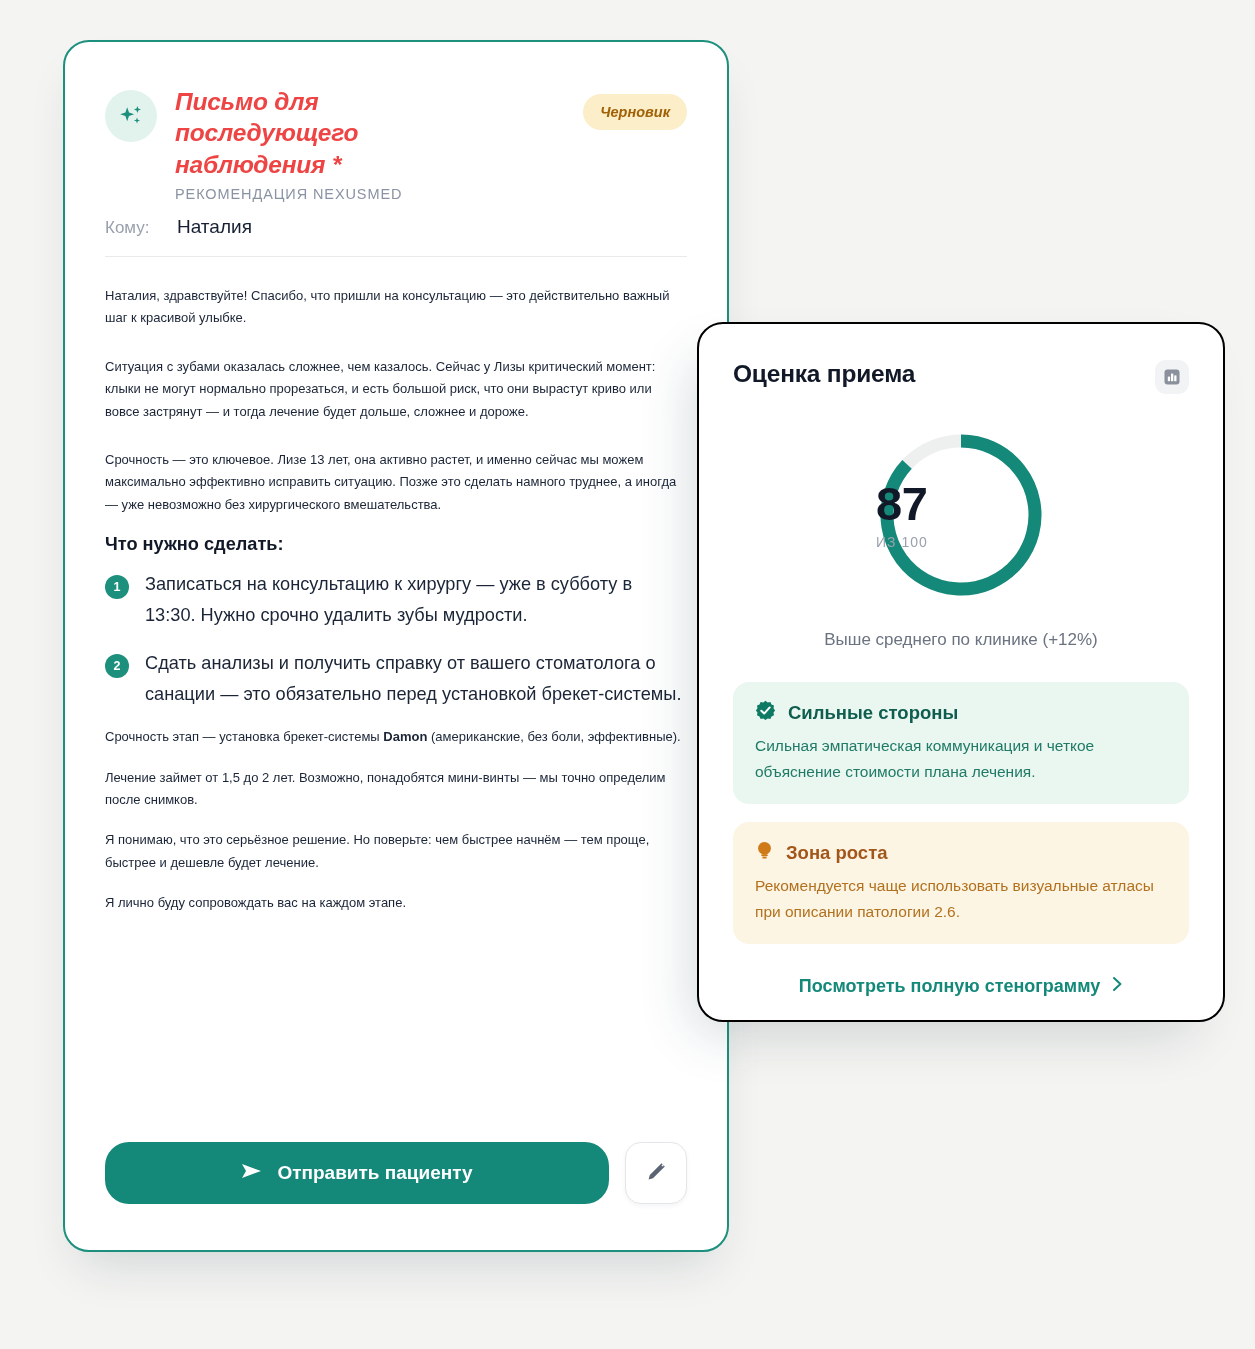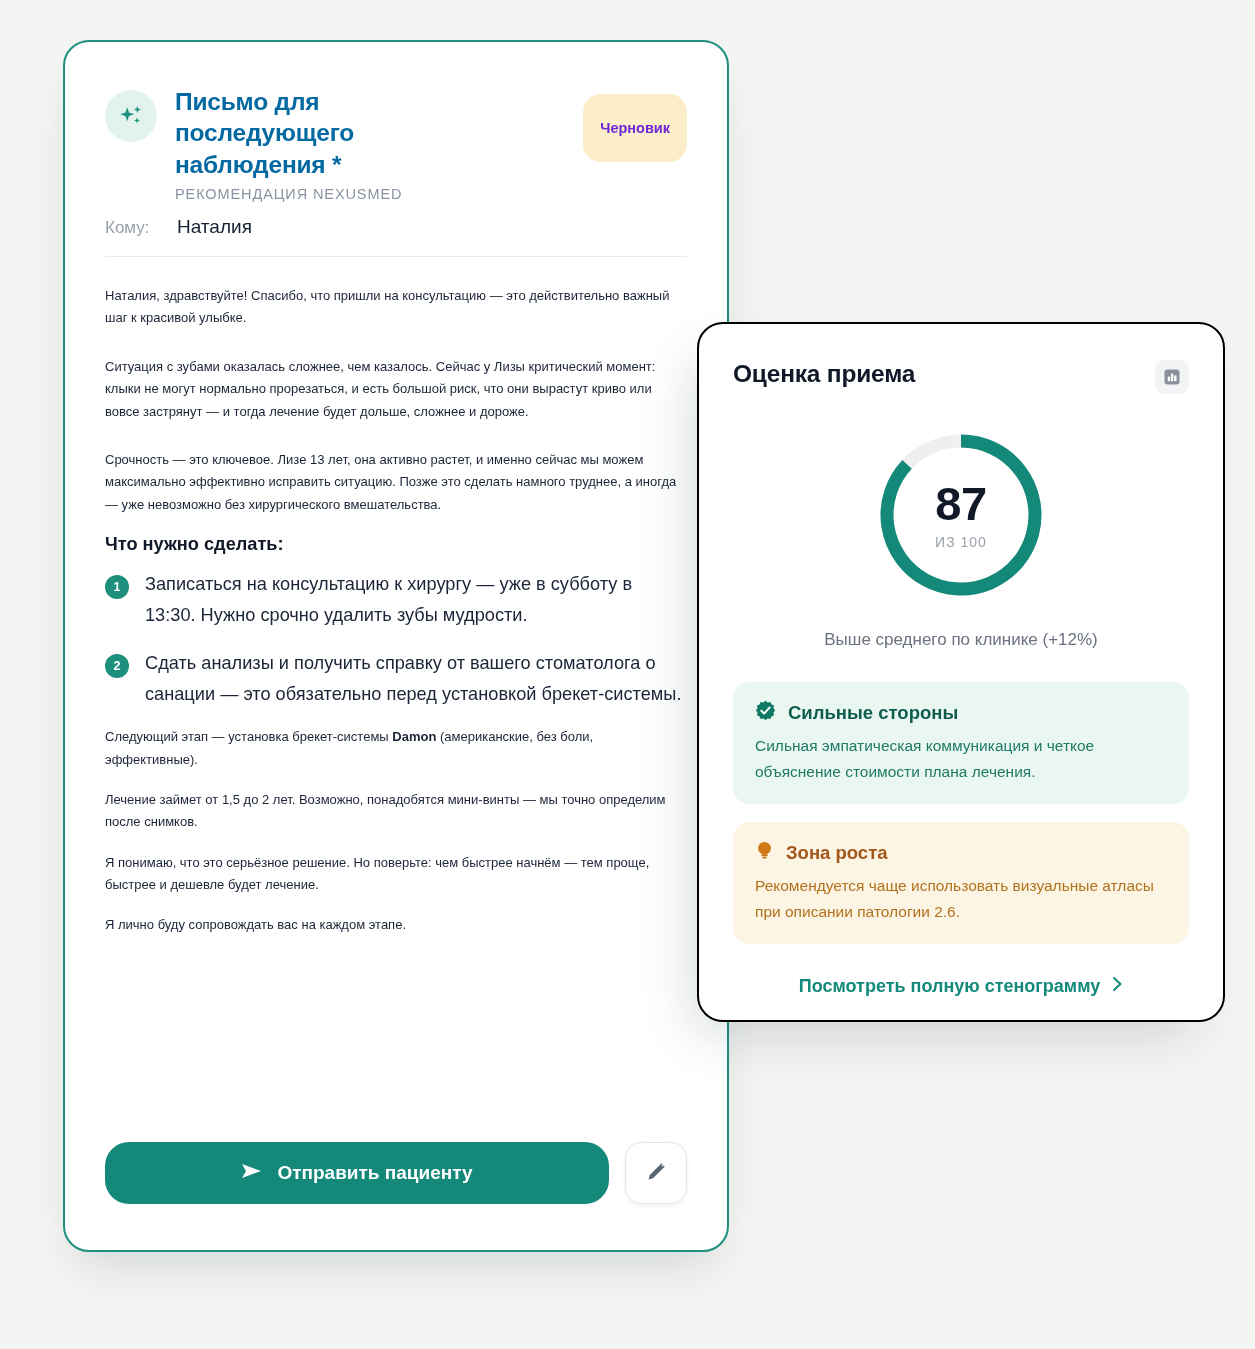--- a/index.html
+++ b/index.html
@@ -50,42 +50,44 @@
     justify-content: center;
   }
   .head-text {
     margin-left: 18px;
     flex: 1 1 auto;
     padding-right: 12px;
   }
   .letter-title {
     font-size: 24.5px;
     font-weight: bold;
-    color: #0369a1;
+    color: #ef4444;
     line-height: 1.28;
     letter-spacing: -0.2px;
     max-width: 330px;
+    font-style: italic;
   }
   .letter-subtitle {
     margin-top: 6px;
     font-size: 14.5px;
     letter-spacing: 0.9px;
     color: #8a93a3;
     text-transform: uppercase;
   }
   .draft-badge {
     flex: 0 0 auto;
     margin-top: 8px;
     background: #fbeec8;
-    color: #6d28d9;
+    color: #a16207;
     font-size: 14.5px;
     font-weight: bold;
-    padding: 26px 17px;
+    padding: 10px 17px;
     border-radius: 18px;
     white-space: nowrap;
+    font-style: italic;
   }
 
   .recipient-row {
     margin-top: 14px;
     display: flex;
     align-items: baseline;
     padding-bottom: 18px;
     border-bottom: 1px solid #e9eaec;
   }
   .recipient-label {
@@ -228,21 +230,21 @@
   .gauge {
     position: relative;
     width: 170px;
     height: 170px;
   }
   .gauge-center {
     position: absolute;
     inset: 0;
     display: flex;
     flex-direction: column;
-    align-items: center;
+    align-items: flex-start;
     justify-content: center;
   }
   .gauge-value {
     font-size: 47px;
     font-weight: bold;
     color: #111827;
     line-height: 1;
     letter-spacing: -0.5px;
   }
   .gauge-max {
@@ -341,21 +343,21 @@
 
       <div class="todo-item">
         <div class="todo-num">1</div>
         <div class="todo-text">Записаться на консультацию к хирургу — уже в субботу в 13:30. Нужно срочно удалить зубы мудрости.</div>
       </div>
       <div class="todo-item">
         <div class="todo-num">2</div>
         <div class="todo-text">Сдать анализы и получить справку от вашего стоматолога о санации — это обязательно перед установкой брекет-системы.</div>
       </div>
 
-      <p class="para tight"><span>Следующий этап — установка брекет-системы </span><b>Damon</b><span> (американские, без боли, эффективные).</span></p>
+      <p class="para tight"><span>Срочность этап — установка брекет-системы </span><b>Damon</b><span> (американские, без боли, эффективные).</span></p>
       <p class="para tight">Лечение займет от 1,5 до 2 лет. Возможно, понадобятся мини-винты — мы точно определим после снимков.</p>
       <p class="para tight">Я понимаю, что это серьёзное решение. Но поверьте: чем быстрее начнём — тем проще, быстрее и дешевле будет лечение.</p>
       <p class="para tight">Я лично буду сопровождать вас на каждом этапе.</p>
     </div>
   </div>
 
   <div class="letter-actions">
     <button class="send-button">
       <span>
         <svg width="22" height="18" viewBox="0 0 22 18" aria-hidden="true">

